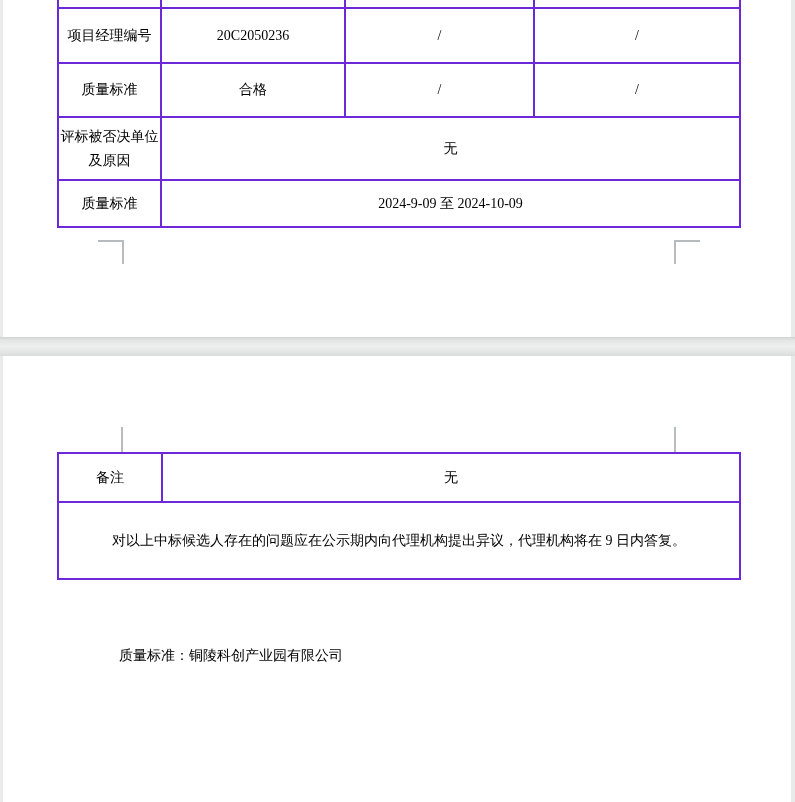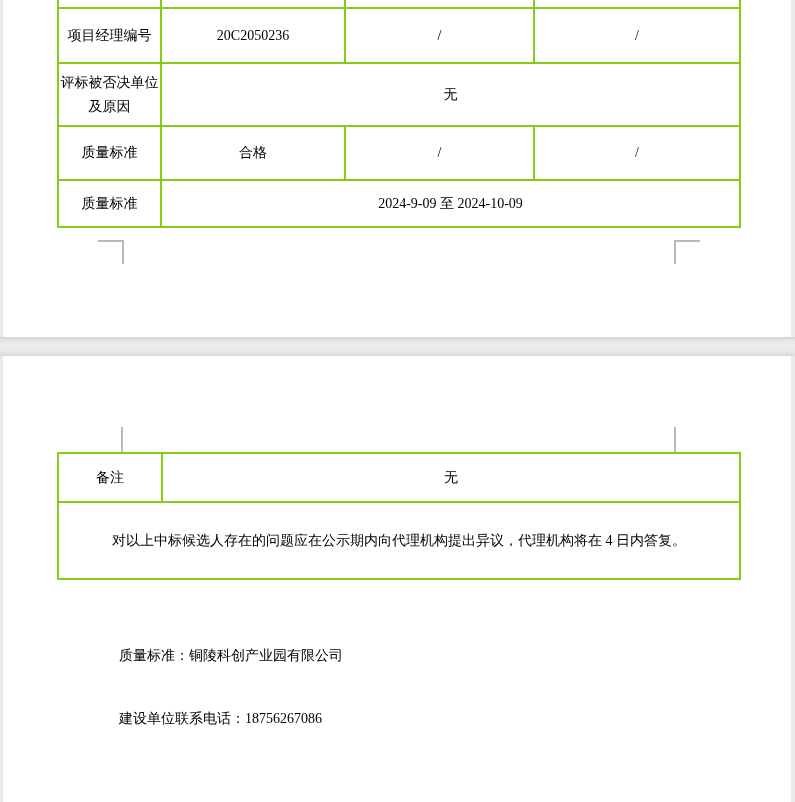--- a/index.html
+++ b/index.html
@@ -46,21 +46,21 @@
     z-index: 2;
   }
 
   table.doc-table {
     position: absolute;
     border-collapse: collapse;
     table-layout: fixed;
     background: #ffffff;
   }
   table.doc-table td {
-    border: 2px solid #84cc16;
+    border: 2px solid #6d28d9;
     padding: 0;
     font-size: 14px;
     line-height: 18px;
     text-align: center;
     vertical-align: middle;
     color: #000000;
     overflow: hidden;
   }
   #table1 { left: 54px; top: 0; }
   #table1 tr.cut-row td { border-top: none; height: 7px; }
@@ -112,32 +112,32 @@
           <td></td>
           <td></td>
           <td></td>
         </tr>
         <tr style="height:55px">
           <td>项目经理编号</td>
           <td>20C2050236</td>
           <td>/</td>
           <td>/</td>
         </tr>
+        <tr style="height:54px">
+          <td>质量标准</td>
+          <td>合格</td>
+          <td>/</td>
+          <td>/</td>
+        </tr>
         <tr style="height:63px">
           <td class="two-line">
             <span>评标被否决单位</span>
             <span>及原因</span>
           </td>
           <td colspan="3">无</td>
-        </tr>
-        <tr style="height:54px">
-          <td>质量标准</td>
-          <td>合格</td>
-          <td>/</td>
-          <td>/</td>
         </tr>
         <tr style="height:47px">
           <td>质量标准</td>
           <td colspan="3">2024-9-09 至 2024-10-09</td>
         </tr>
       </tbody>
     </table>
 
     <div class="mark h" style="left:95px;top:240px;width:26px"></div>
     <div class="mark v" style="left:119px;top:240px;height:24px"></div>
@@ -155,28 +155,27 @@
       <colgroup>
         <col style="width:104px">
           <col style="width:578px">
       </colgroup>
       <tbody>
         <tr style="height:49px">
           <td>备注</td>
           <td>无</td>
         </tr>
         <tr style="height:77px">
-          <td colspan="2" class="left-text">对以上中标候选人存在的问题应在公示期内向代理机构提出异议，代理机构将在 4 日内答复。</td>
+          <td colspan="2" class="left-text">对以上中标候选人存在的问题应在公示期内向代理机构提出异议，代理机构将在 9 日内答复。</td>
         </tr>
       </tbody>
     </table>
 
     <div class="contact">
       <div>质量标准：铜陵科创产业园有限公司</div>
-      <div>建设单位联系电话：18756267086</div>
       
       
       
       
     </div>
   </div>
 
 </div>
 
 </body></html>

